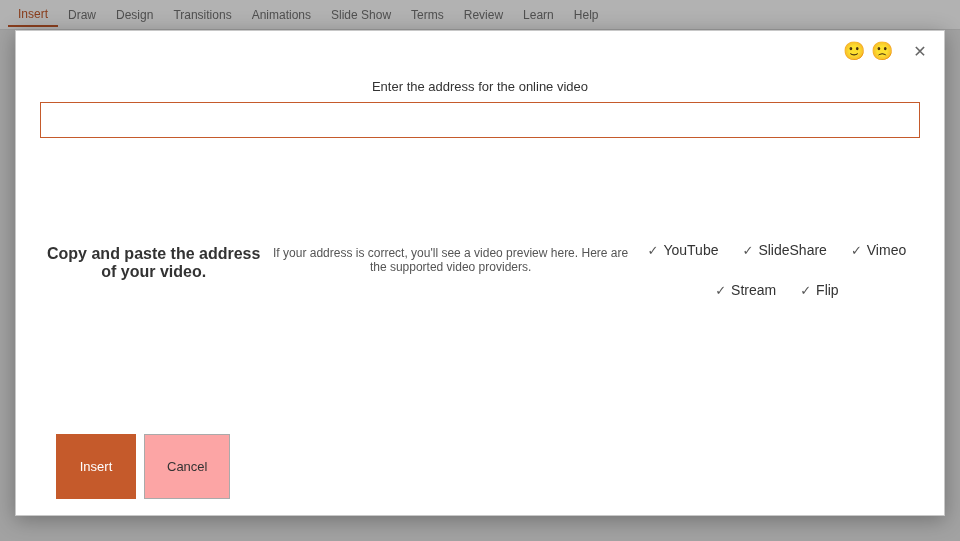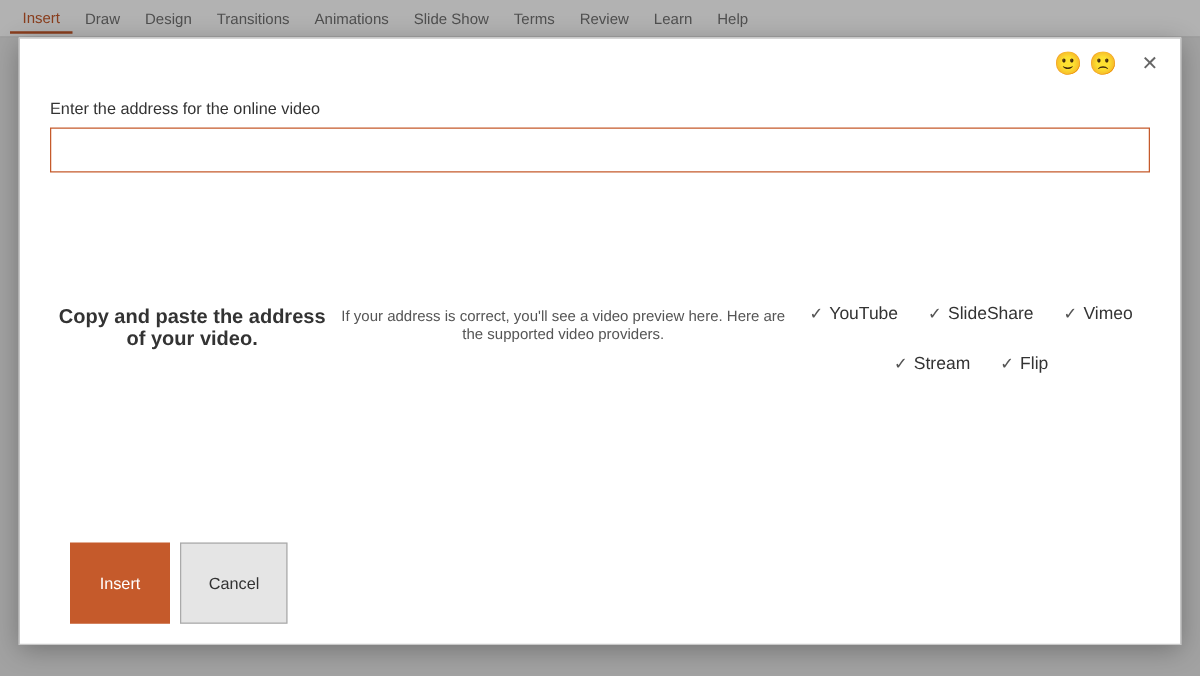--- a/index.html
+++ b/index.html
@@ -93,20 +93,21 @@
       background: none;
       margin-left: 8px;
     }
 
     
     .dialog-content {
       flex: 1;
       padding: 12px 24px 20px;
       display: flex;
       flex-direction: column;
+      align-items: center;
     }
 
     .input-label {
       font-size: 13px;
       color: #333;
       margin-bottom: 8px;
     }
 
     .url-input {
       width: 100%;
@@ -192,21 +193,21 @@
       background: #c55a2b;
       color: white;
       border: none;
       padding: 8px 22px;
       font-size: 13px;
       cursor: pointer;
       min-width: 80px;
     }
 
     .btn-cancel {
-      background: #e5e5e5;
+      background: #fca5a5;
       color: #333;
       border: 1px solid #aaa;
       padding: 24px 22px;
       font-size: 13px;
       cursor: pointer;
       min-width: 80px;
     }
 
     
     .slide-area {

